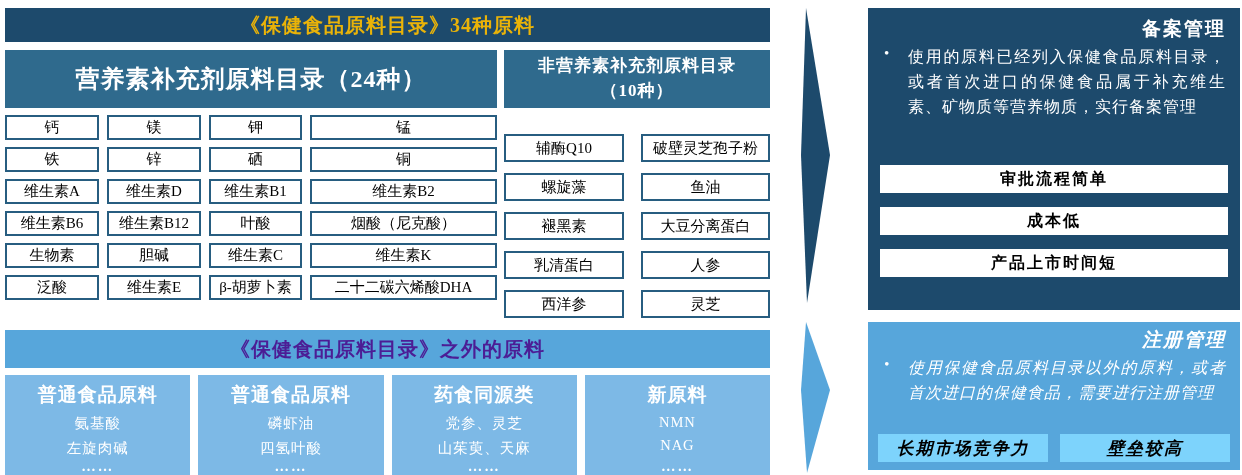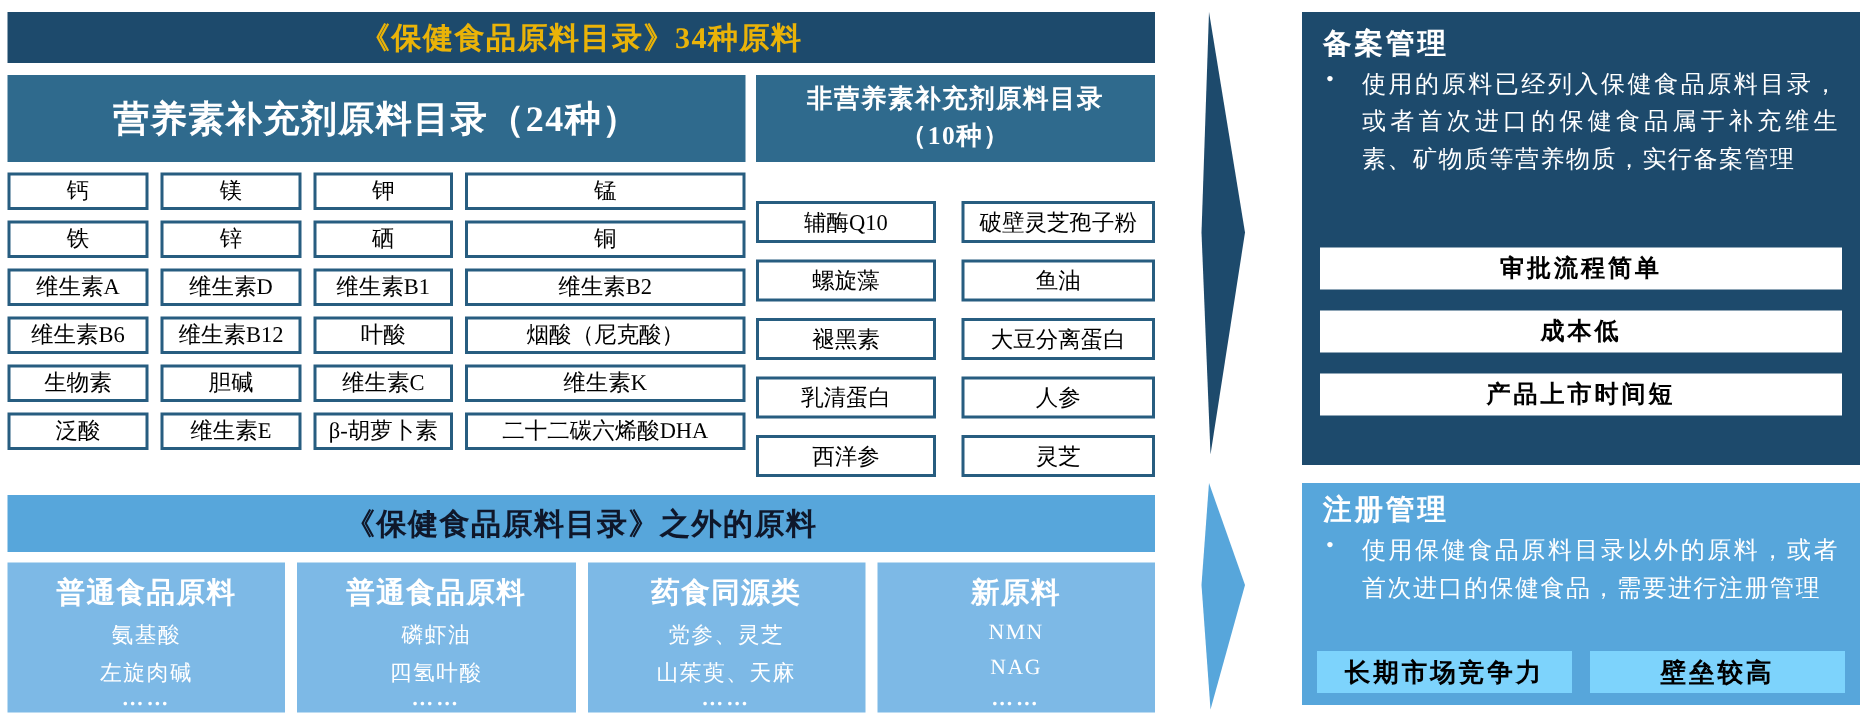--- a/index.html
+++ b/index.html
@@ -49,21 +49,21 @@
   .grid-right .cell{height:28px;}
 
   
   .arrow{position:absolute;}
   .arrow-top{left:796px;top:6px;}
   .arrow-bottom{left:796px;top:320px;}
 
   
   .bottom-header{
     position:absolute;left:5px;top:330px;width:765px;height:38px;
-    background:var(--light);color:#0f172a;font-size:20px;font-weight:bold;
+    background:var(--light);color:#4c1d95;font-size:20px;font-weight:bold;
     display:flex;align-items:center;justify-content:center;letter-spacing:1px;
   }
   .bottom-cols{
     position:absolute;left:5px;top:375px;width:765px;height:100px;
     display:grid;grid-template-columns:1fr 1fr 1fr 1fr;column-gap:8px;
   }
   .raw-col{
     background:var(--lighter);color:#fff;text-align:center;
     display:flex;flex-direction:column;align-items:center;
     padding-top:7px;padding-bottom:4px;
@@ -72,23 +72,23 @@
   .raw-col .col-item{font-size:14.5px;margin-top:6px;letter-spacing:1px;}
   .raw-col .col-ellipsis{font-size:14.5px;font-weight:bold;margin-top:auto;letter-spacing:2px;}
 
   
   .filing-box{
     position:absolute;left:868px;top:8px;width:372px;height:302px;
     background:var(--navy);color:#fff;padding:8px 14px;
   }
   .reg-box{
     position:absolute;left:868px;top:322px;width:372px;height:148px;
-    background:var(--light);color:#fff;padding:5px 14px;
-  }
-  .box-title{text-align:left;font-size:19px;font-weight:bold;letter-spacing:2px;}
+    background:var(--light);color:#fff;padding:5px 14px;font-style:italic;
+  }
+  .box-title{text-align:right;font-size:19px;font-weight:bold;letter-spacing:2px;}
   .bullet-row{display:flex;margin-top:3px;}
   .bullet-dot{width:26px;flex:0 0 26px;font-size:15px;padding-left:2px;}
   .bullet-text{flex:1;font-size:16px;line-height:1.55;text-align:justify;letter-spacing:1px;}
   .benefits{position:absolute;left:12px;right:12px;top:157px;}
   .benefit-box{
     background:#fff;color:var(--ink);font-size:16px;font-weight:bold;
     height:28px;margin-bottom:14px;display:flex;align-items:center;justify-content:center;
     letter-spacing:2px;
   }
   .tags{position:absolute;left:10px;right:10px;bottom:8px;display:flex;gap:12px;}

